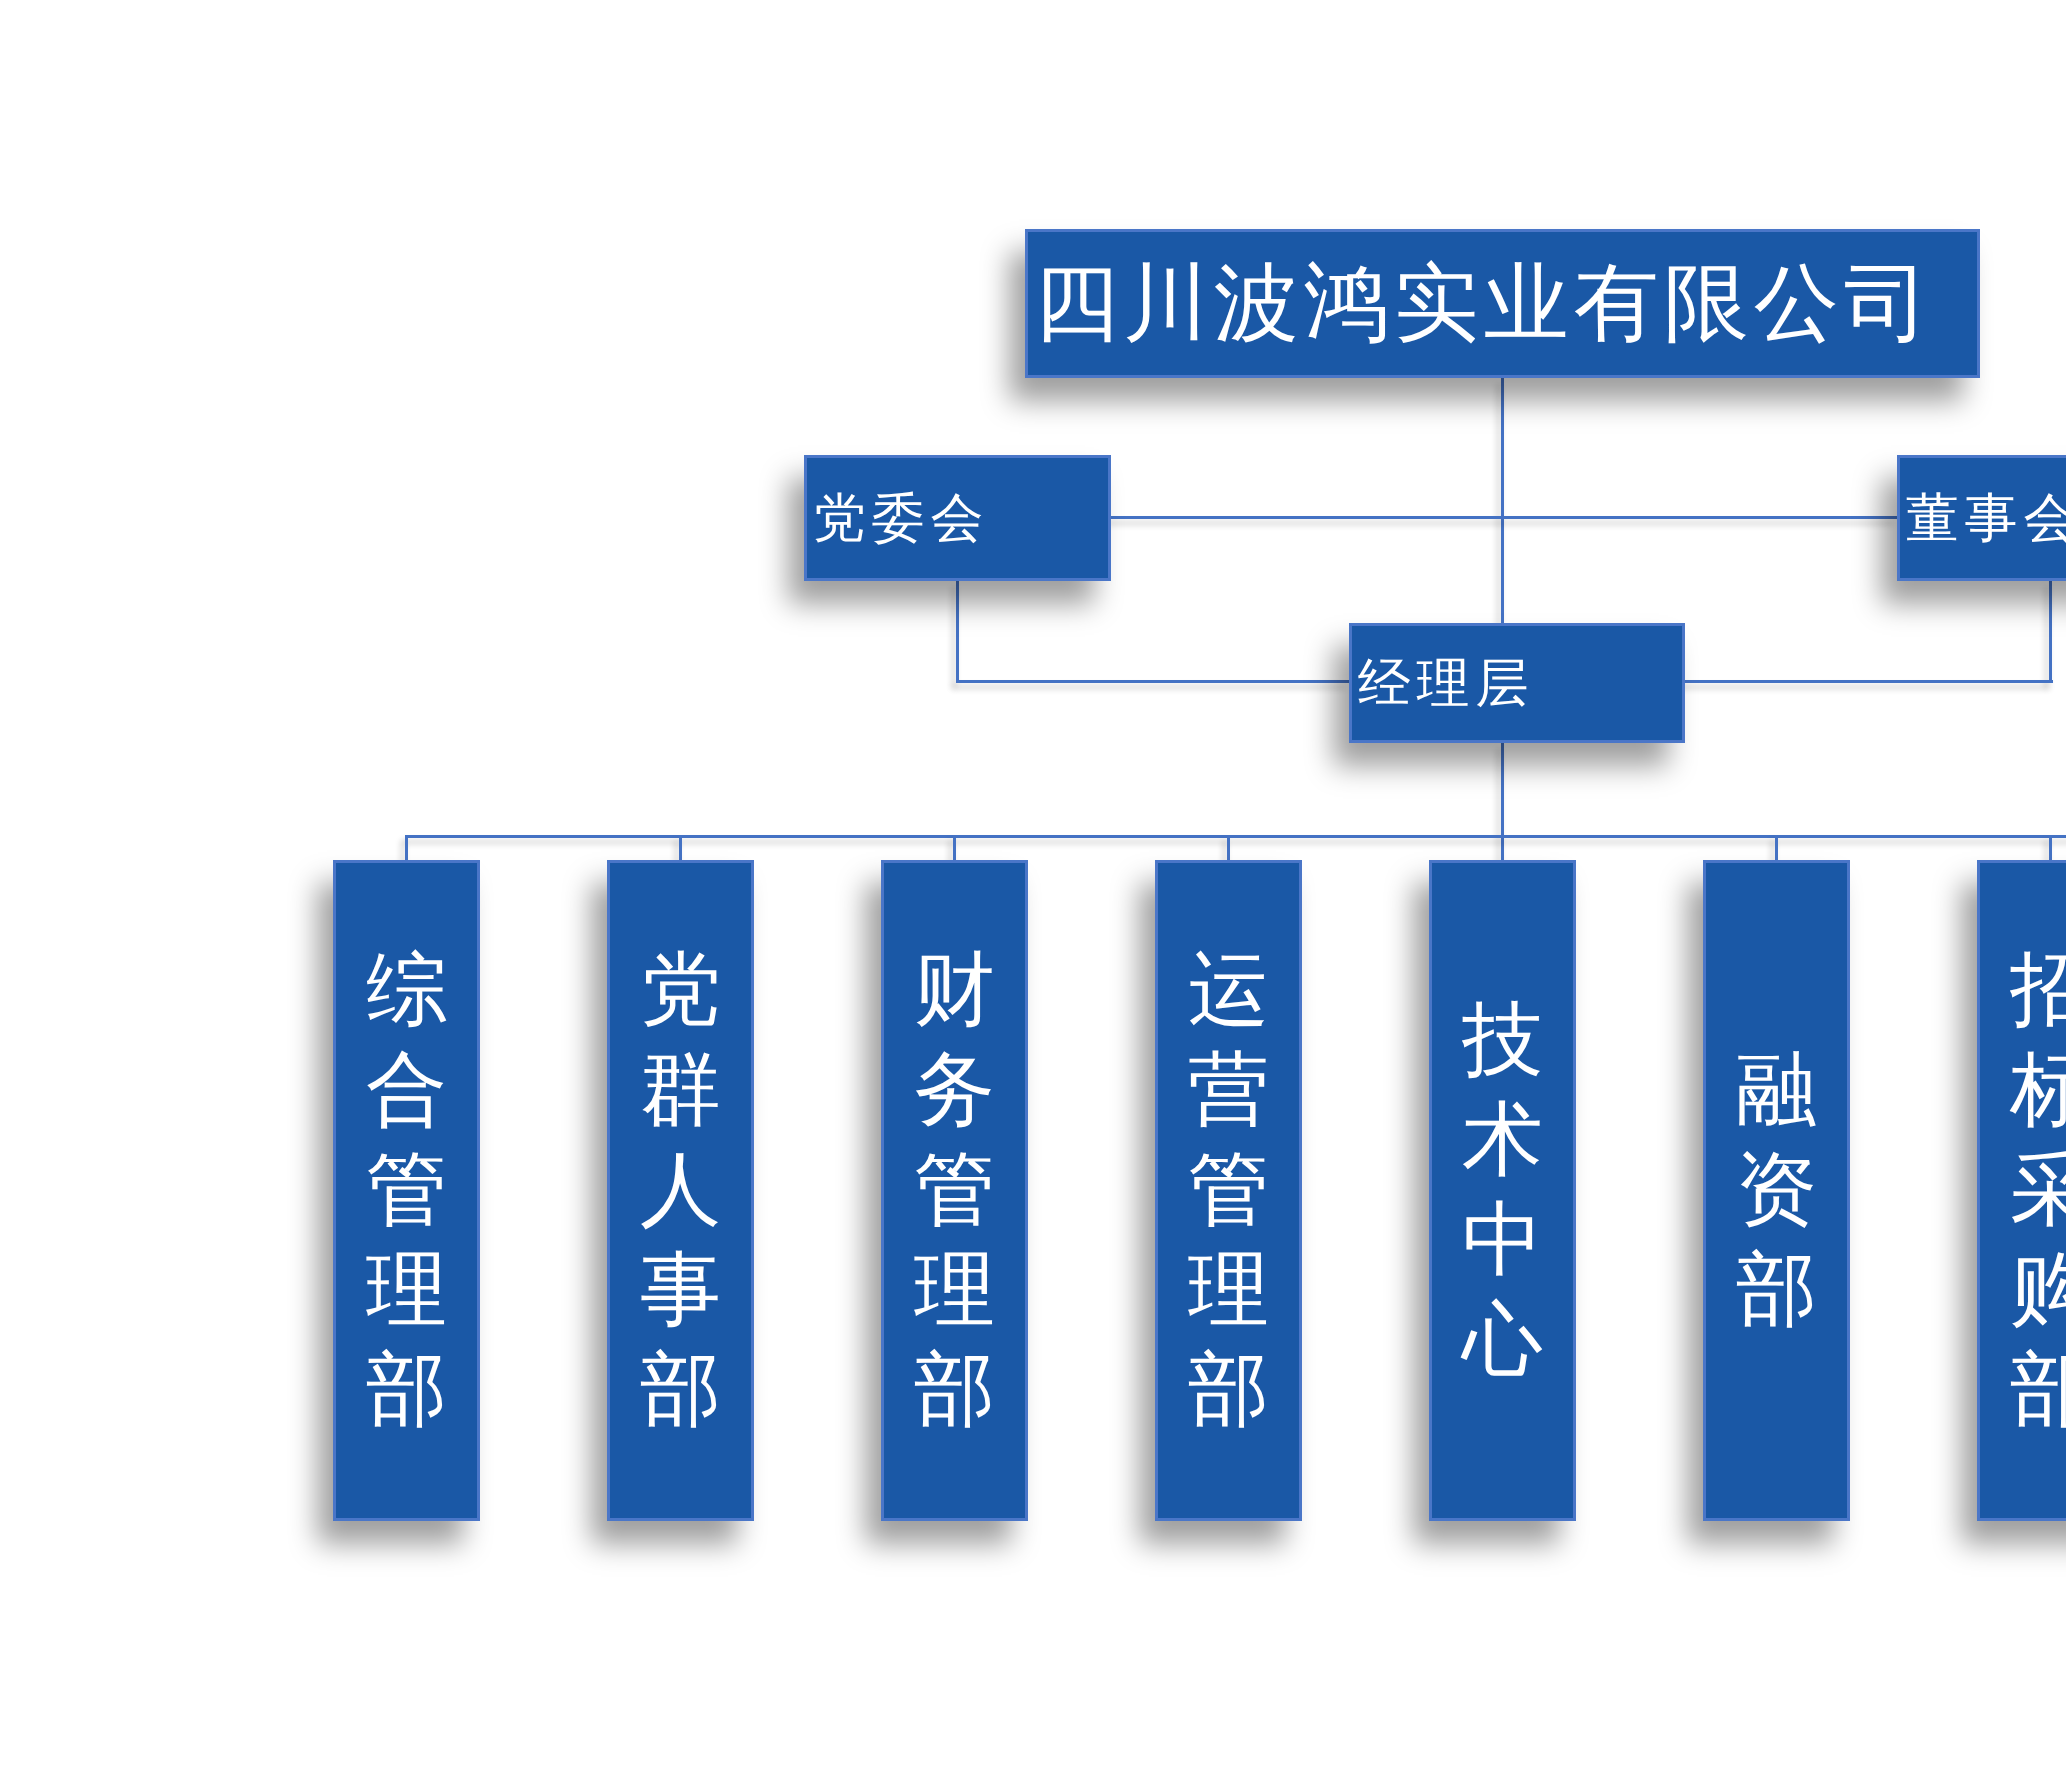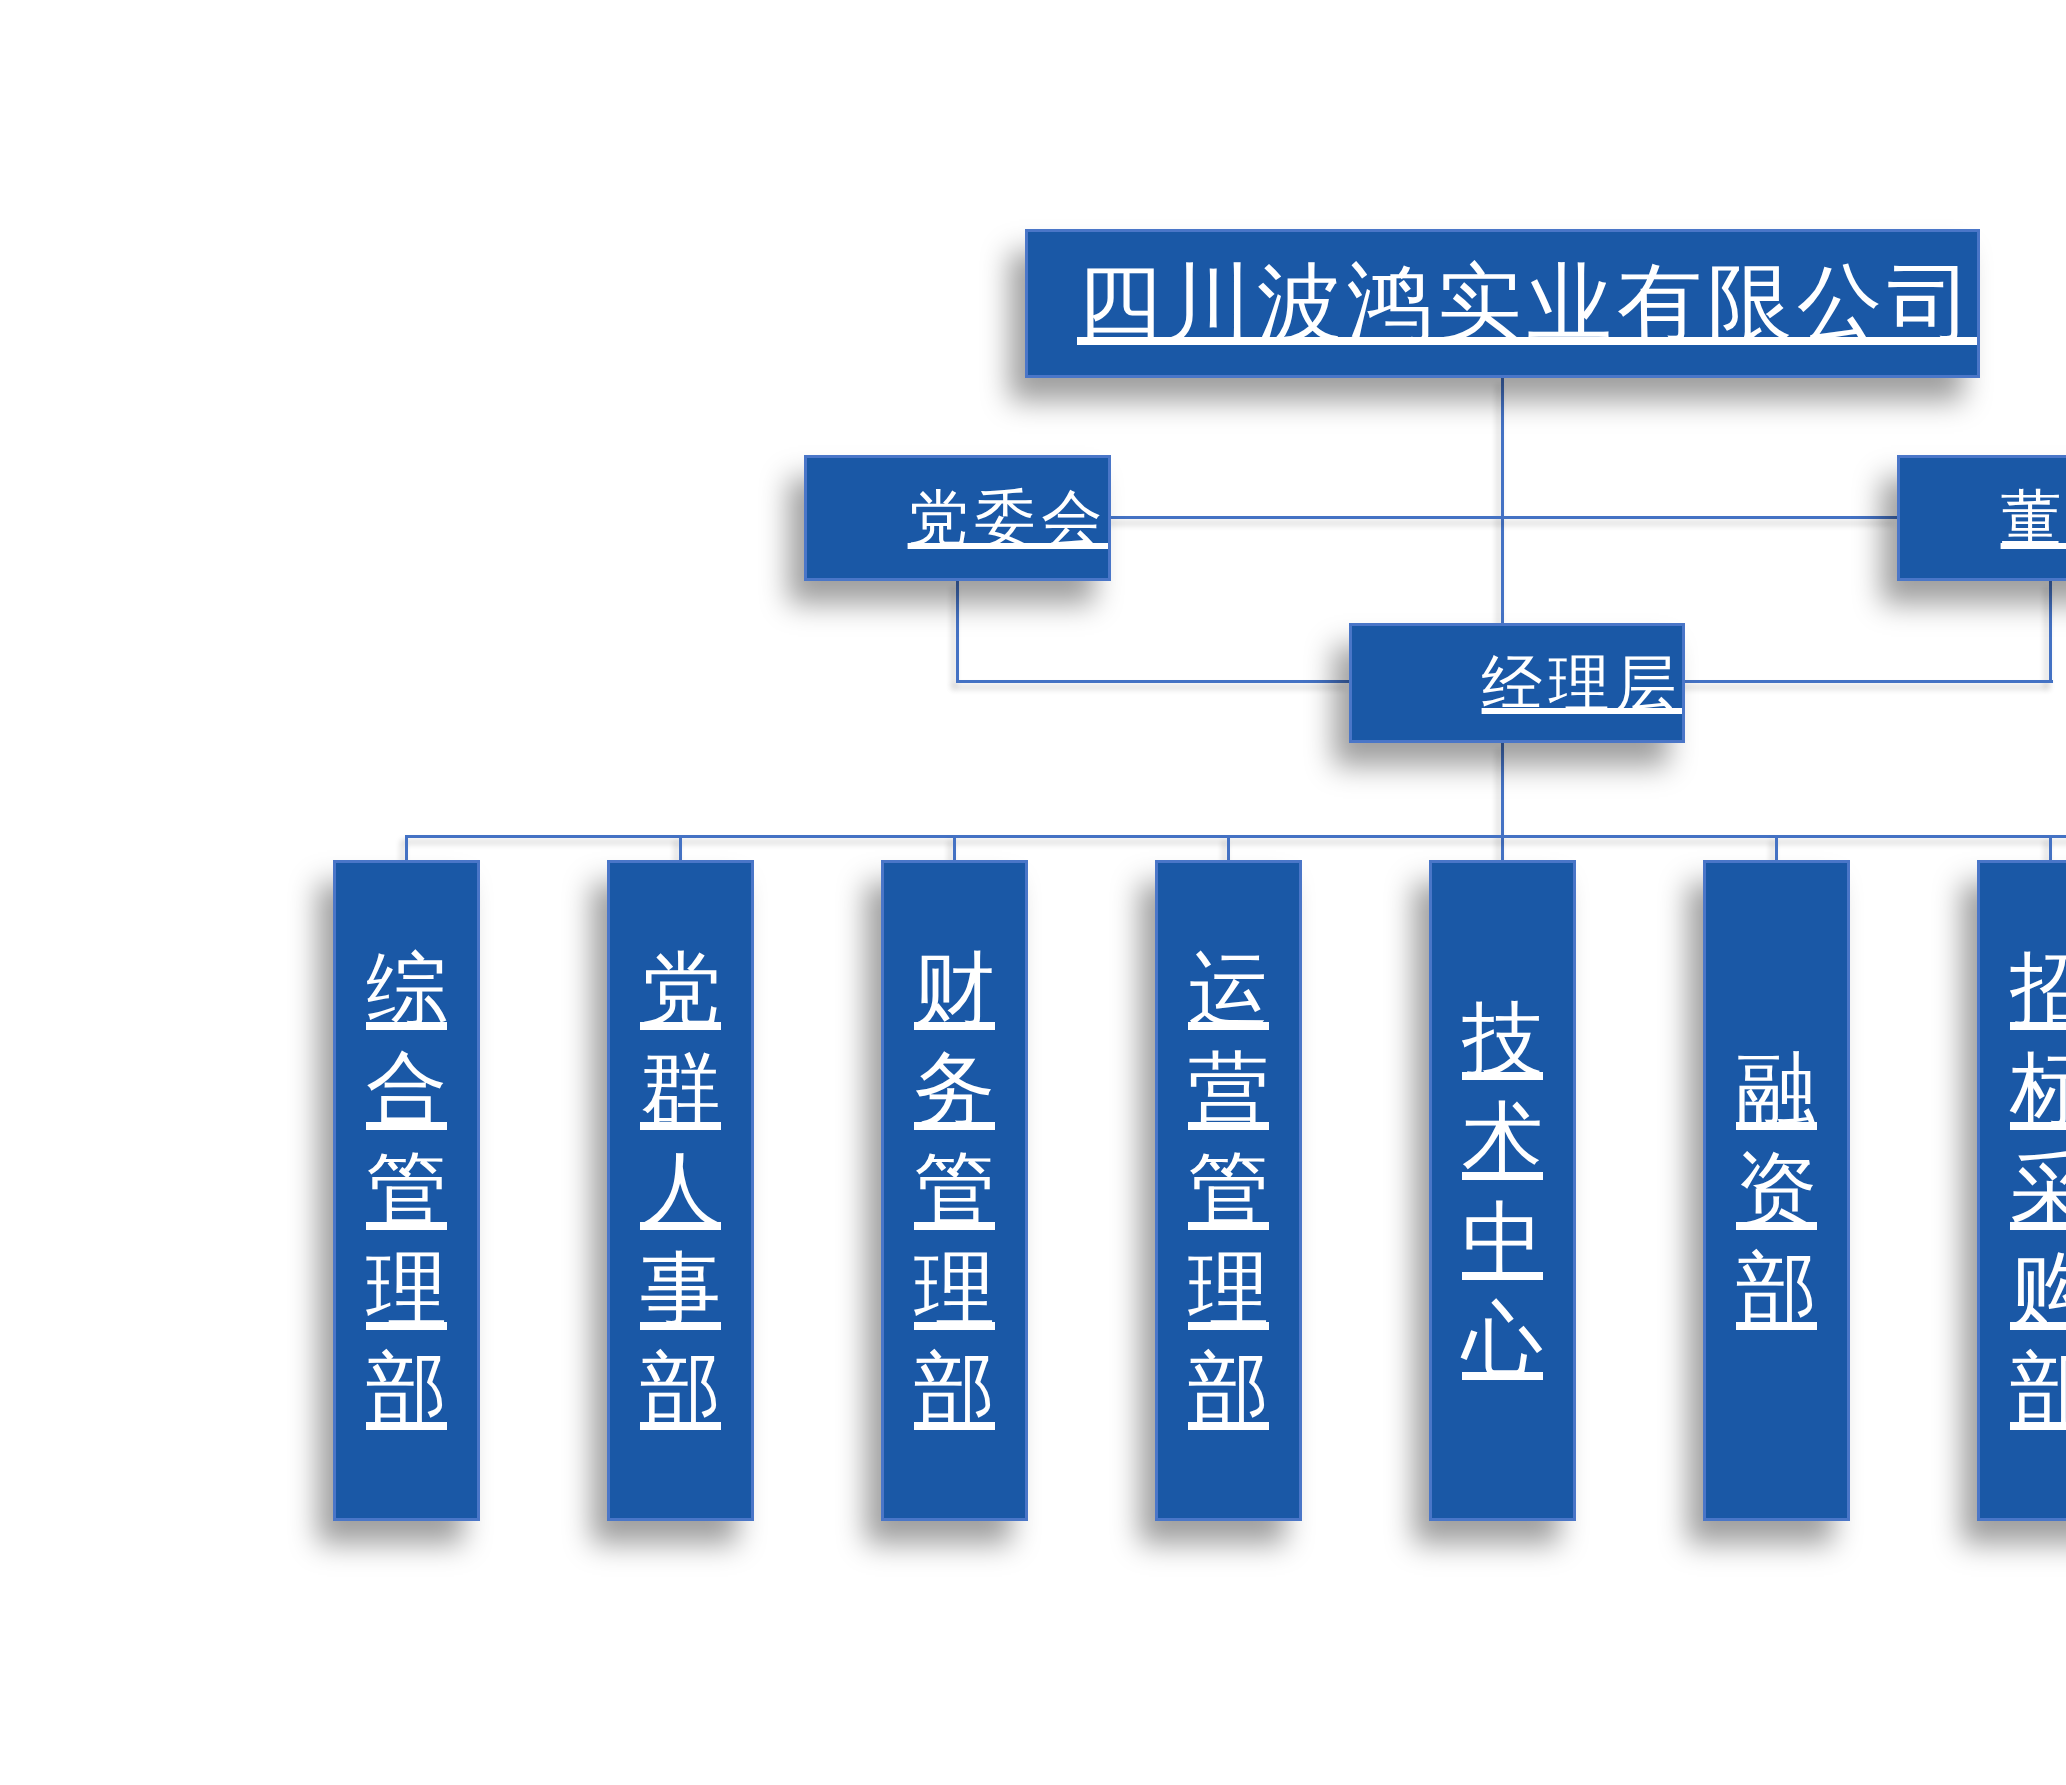--- a/index.html
+++ b/index.html
@@ -20,26 +20,25 @@
     background: var(--background, #ffffff);
   }
   .node {
     position: absolute;
     box-sizing: border-box;
     background: var(--box-fill, #1A58A6);
     border: 3.3px solid var(--box-border, #4A76C8);
     box-shadow: -15.7px 23px 27px var(--shadow, rgba(0,0,0,0.38));
     display: flex;
     align-items: center;
-    justify-content: flex-end;
+    justify-content: flex-start;
     color: var(--text, #ffffff);
-    text-decoration: underline;
   }
   .hlabel {
-    font-size: 61px;
+    font-size: 53px;
     line-height: 1;
     letter-spacing: 5.8px;
     white-space: nowrap;
     padding-left: 5.8px; 
   }
   .company .hlabel {
     font-size: 85px;
     letter-spacing: 5px;
   }
   .vertical-text {

